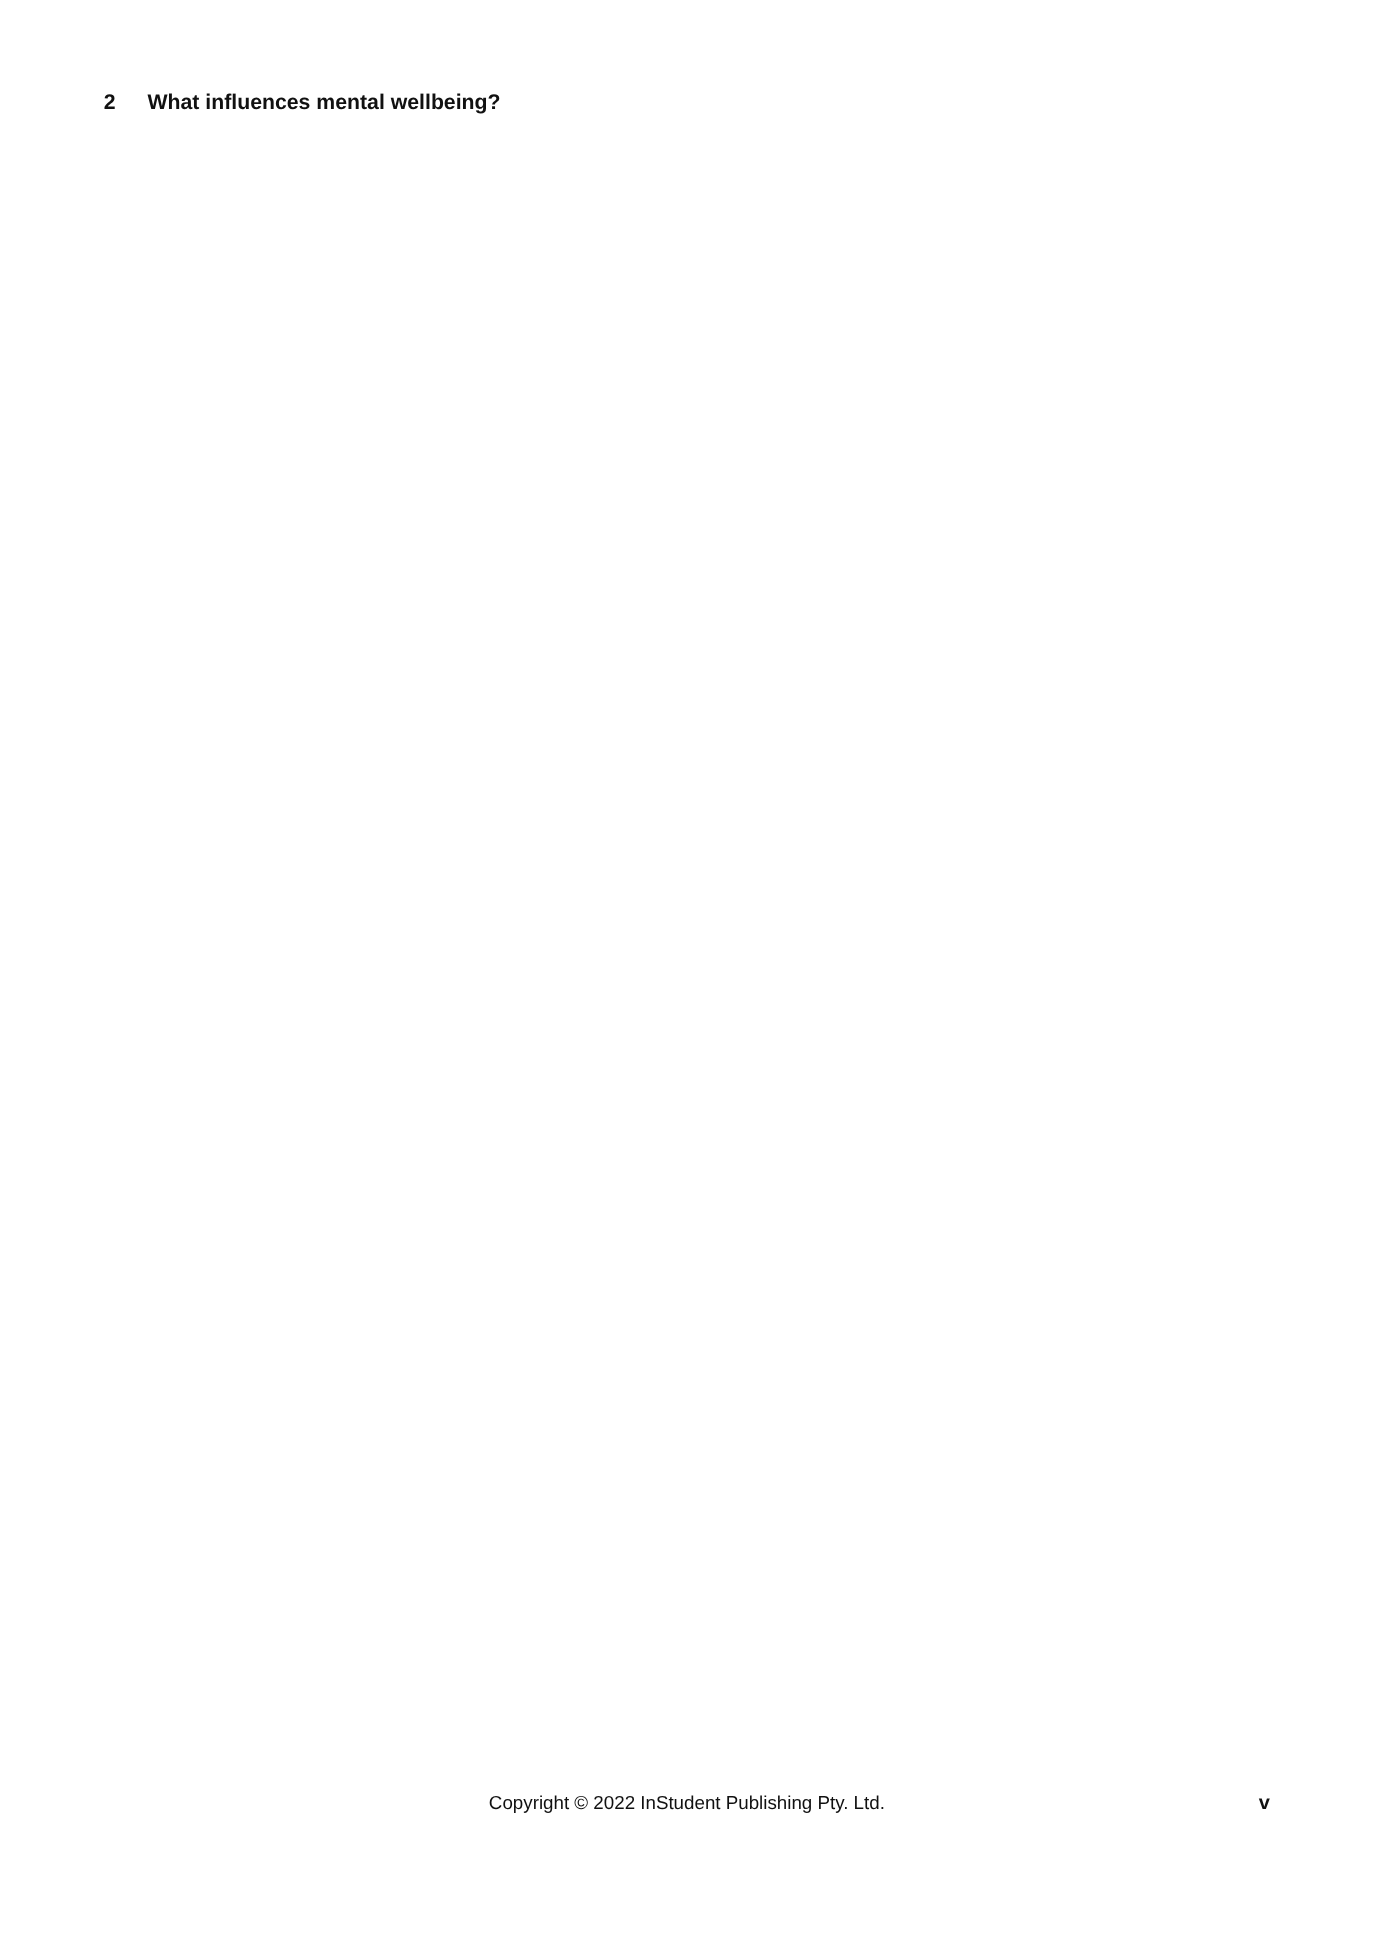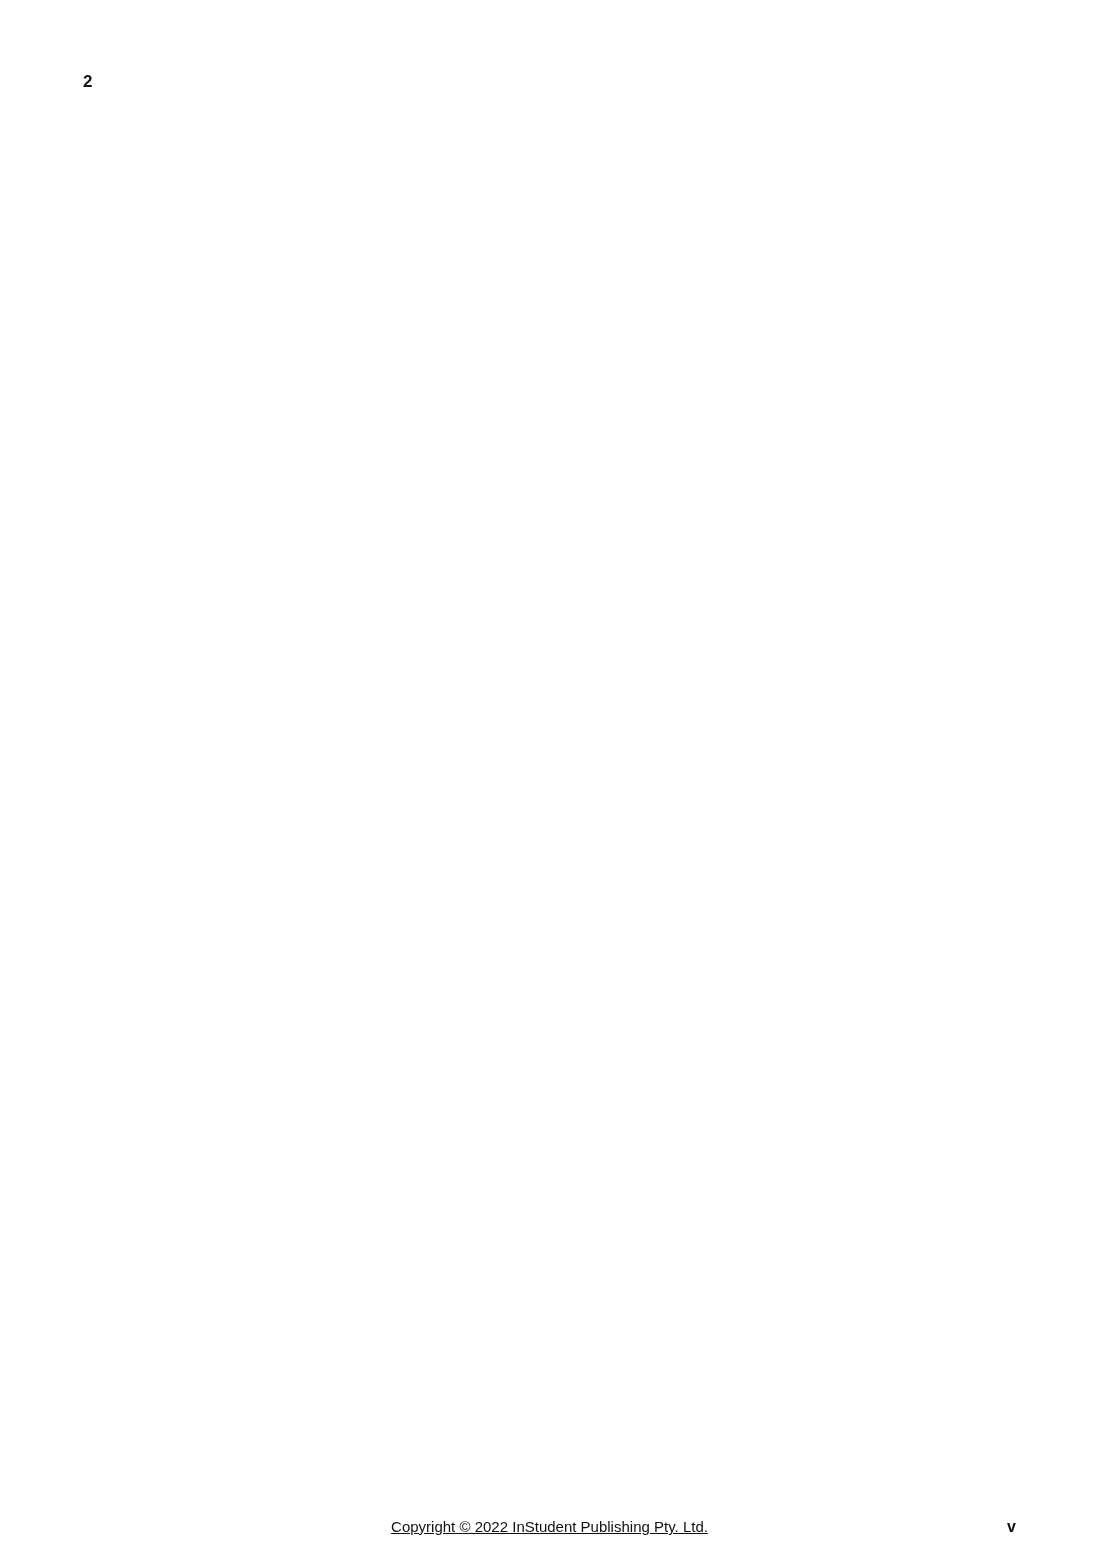--- a/index.html
+++ b/index.html
@@ -38,24 +38,23 @@
   .row .page {
     flex: 0 0 auto;
     min-width: 34px;
     text-align: right;
   }
   .row.chapter { font-weight: 700; font-size: 17px; line-height: 29.5px; margin-top: 3px; }
   .row.chapter .page { font-weight: 700; }
   .row.chapter .num    { width: 35px; }
   .footer {
     position: absolute;
-    left: 83px; right: 84px; top: 1516px;
+    left: 83px; right: 84px; top: 1432px;
     height: 22px;
     line-height: 22px;
-    text-decoration: underline;
   }
   .footer .copyright {
     text-align: center;
     font-size: 15px;
     color: #111111;
   }
   .footer .folio {
     position: absolute;
     right: 0; top: 0;
     font-weight: 700;
@@ -64,20 +63,21 @@
 </style>
 </head>
 <body>
 
 <div class="page">
 
   <div class="toc">
     <div>
         <div class="row chapter">
           <span class="num">2</span>
+          <span class="label">What influences mental wellbeing?</span>
           <span class="leader"></span>
           <span class="page">44</span>
         </div>
       </div>
   </div>
 
   <div class="footer">
     <div class="copyright">Copyright © 2022 InStudent Publishing Pty. Ltd.</div>
     <div class="folio">v</div>
   </div>

